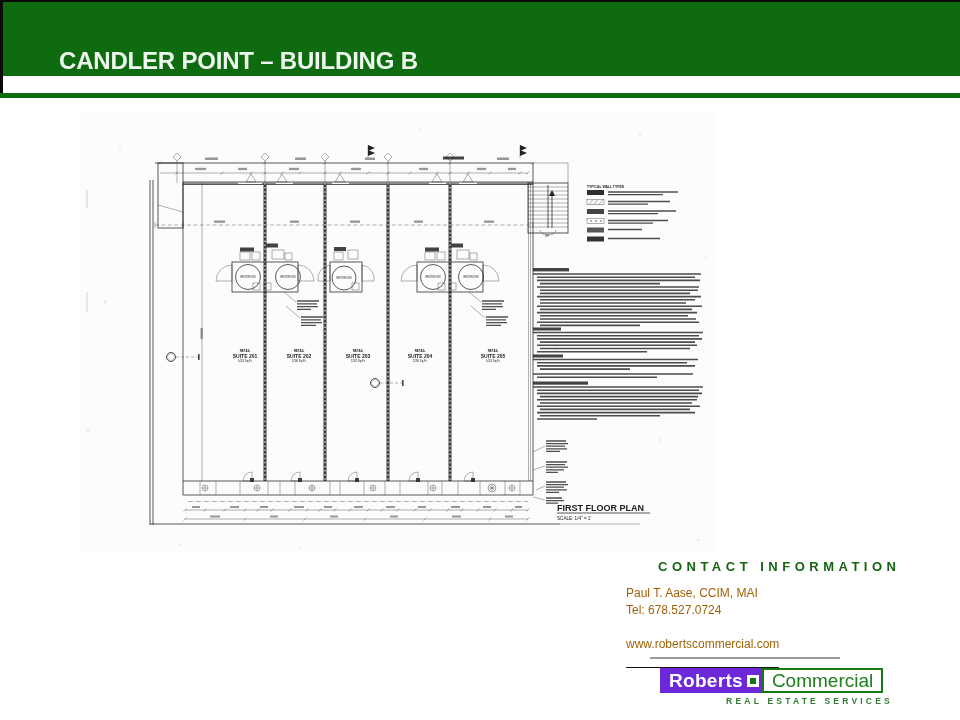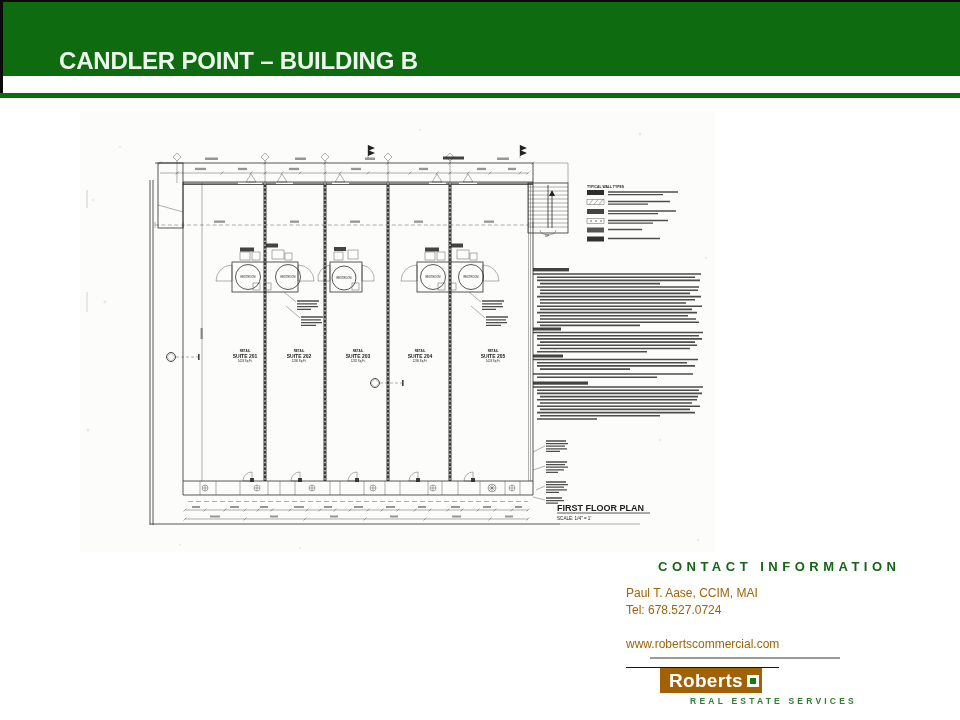--- a/index.html
+++ b/index.html
@@ -25,28 +25,28 @@
   .noteln2{stroke:#222;stroke-width:1.3;opacity:.8;fill:none;}
   .ptxt{fill:#1c1c1c;font-family:"Liberation Sans",sans-serif;}
   
   .contact-heading{position:absolute;left:658px;top:559px;font-size:13px;font-weight:bold;
                    letter-spacing:4.5px;color:#156515;}
   .contact-line{position:absolute;left:626px;font-size:12px;color:#a16207;}
   .contact-web span{border-bottom:1px solid #141414;padding-bottom:16px;}
   
   .logo-rule{position:absolute;left:650px;top:657px;width:190px;height:2px;background:#9a9a9a;}
   .logo{position:absolute;left:660px;top:668px;display:flex;align-items:stretch;height:25px;}
-  .logo-roberts{background:#a16207;color:#fff;font-weight:bold;font-size:19px;
+  .logo-roberts{background:#6d28d9;color:#fff;font-weight:bold;font-size:19px;
                 display:flex;align-items:center;padding:0 3px 0 9px;letter-spacing:.3px;}
   .logo-square{width:12px;height:12px;background:#fff;margin-left:4px;display:inline-block;
                position:relative;}
   .logo-square-inner{position:absolute;left:3px;top:3px;width:6px;height:6px;background:#157A15;}
   .logo-commercial{border:2px solid #157A15;background:#fff;color:#1E7E1E;font-size:19px;
                    display:flex;align-items:center;padding:0 8px;box-sizing:border-box;}
-  .logo-tagline{position:absolute;left:656px;top:696px;width:235px;text-align:center;
+  .logo-tagline{position:absolute;left:692px;top:696px;width:235px;text-align:center;
                 font-size:8.5px;font-weight:bold;letter-spacing:3.2px;color:#2F7D32;}
 </style>
 </head>
 <body>
 
 <div class="slide">
 
   <div class="header-bar"></div>
   <div class="edge-top"></div>
   <div class="edge-left"></div>
@@ -363,16 +363,17 @@
   </div>
 
   <div class="logo-rule"></div>
   <div class="logo">
     <div class="logo-roberts">
       <span>Roberts</span>
       <span class="logo-square">
         <span class="logo-square-inner"></span>
       </span>
     </div>
+    <div class="logo-commercial">Commercial</div>
   </div>
   <div class="logo-tagline">REAL ESTATE SERVICES</div>
 
 </div>
 
 </body></html>

